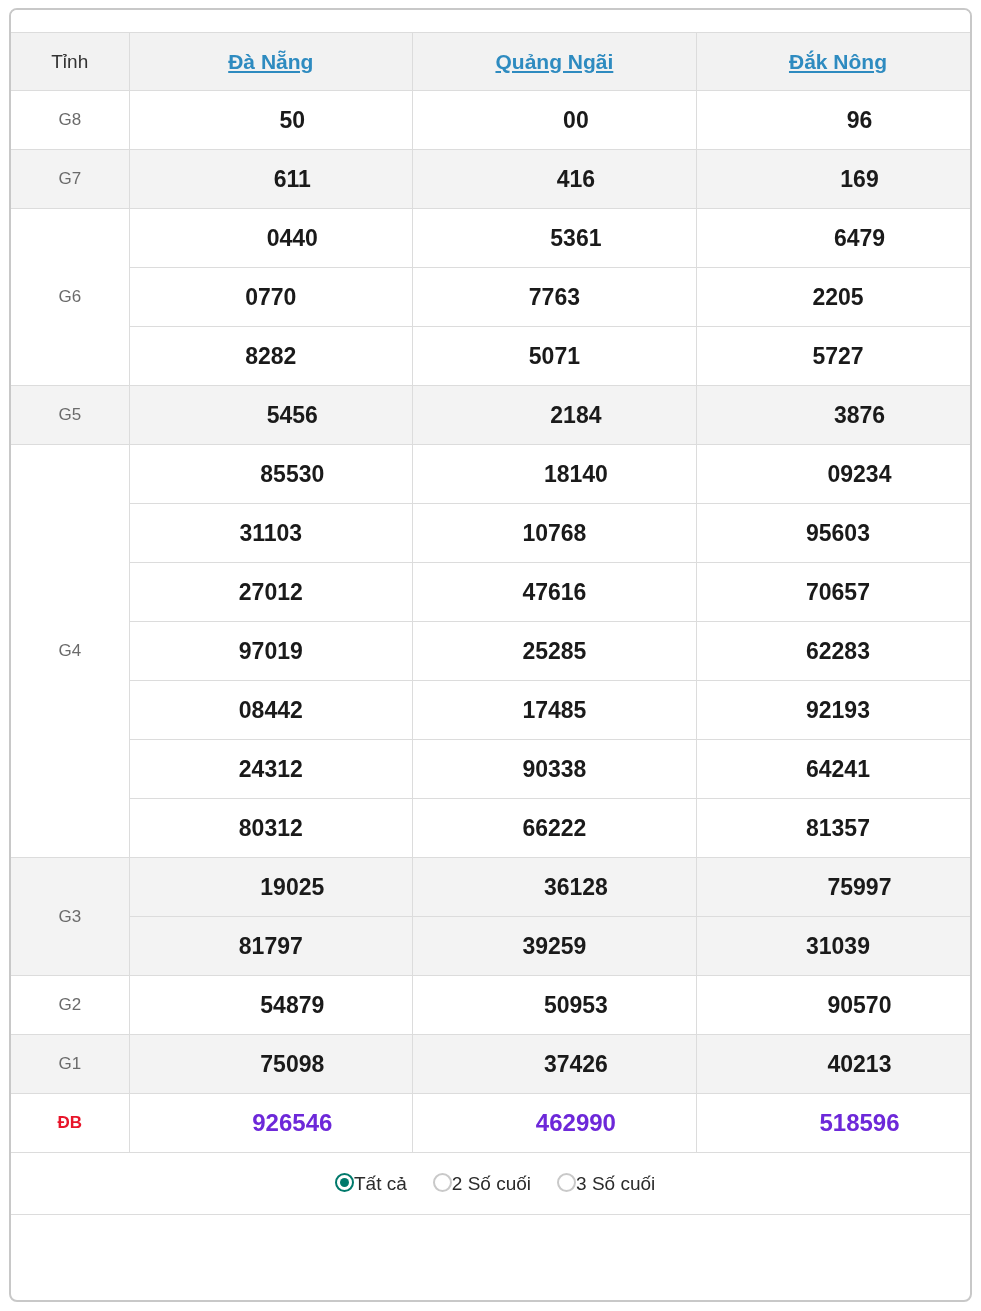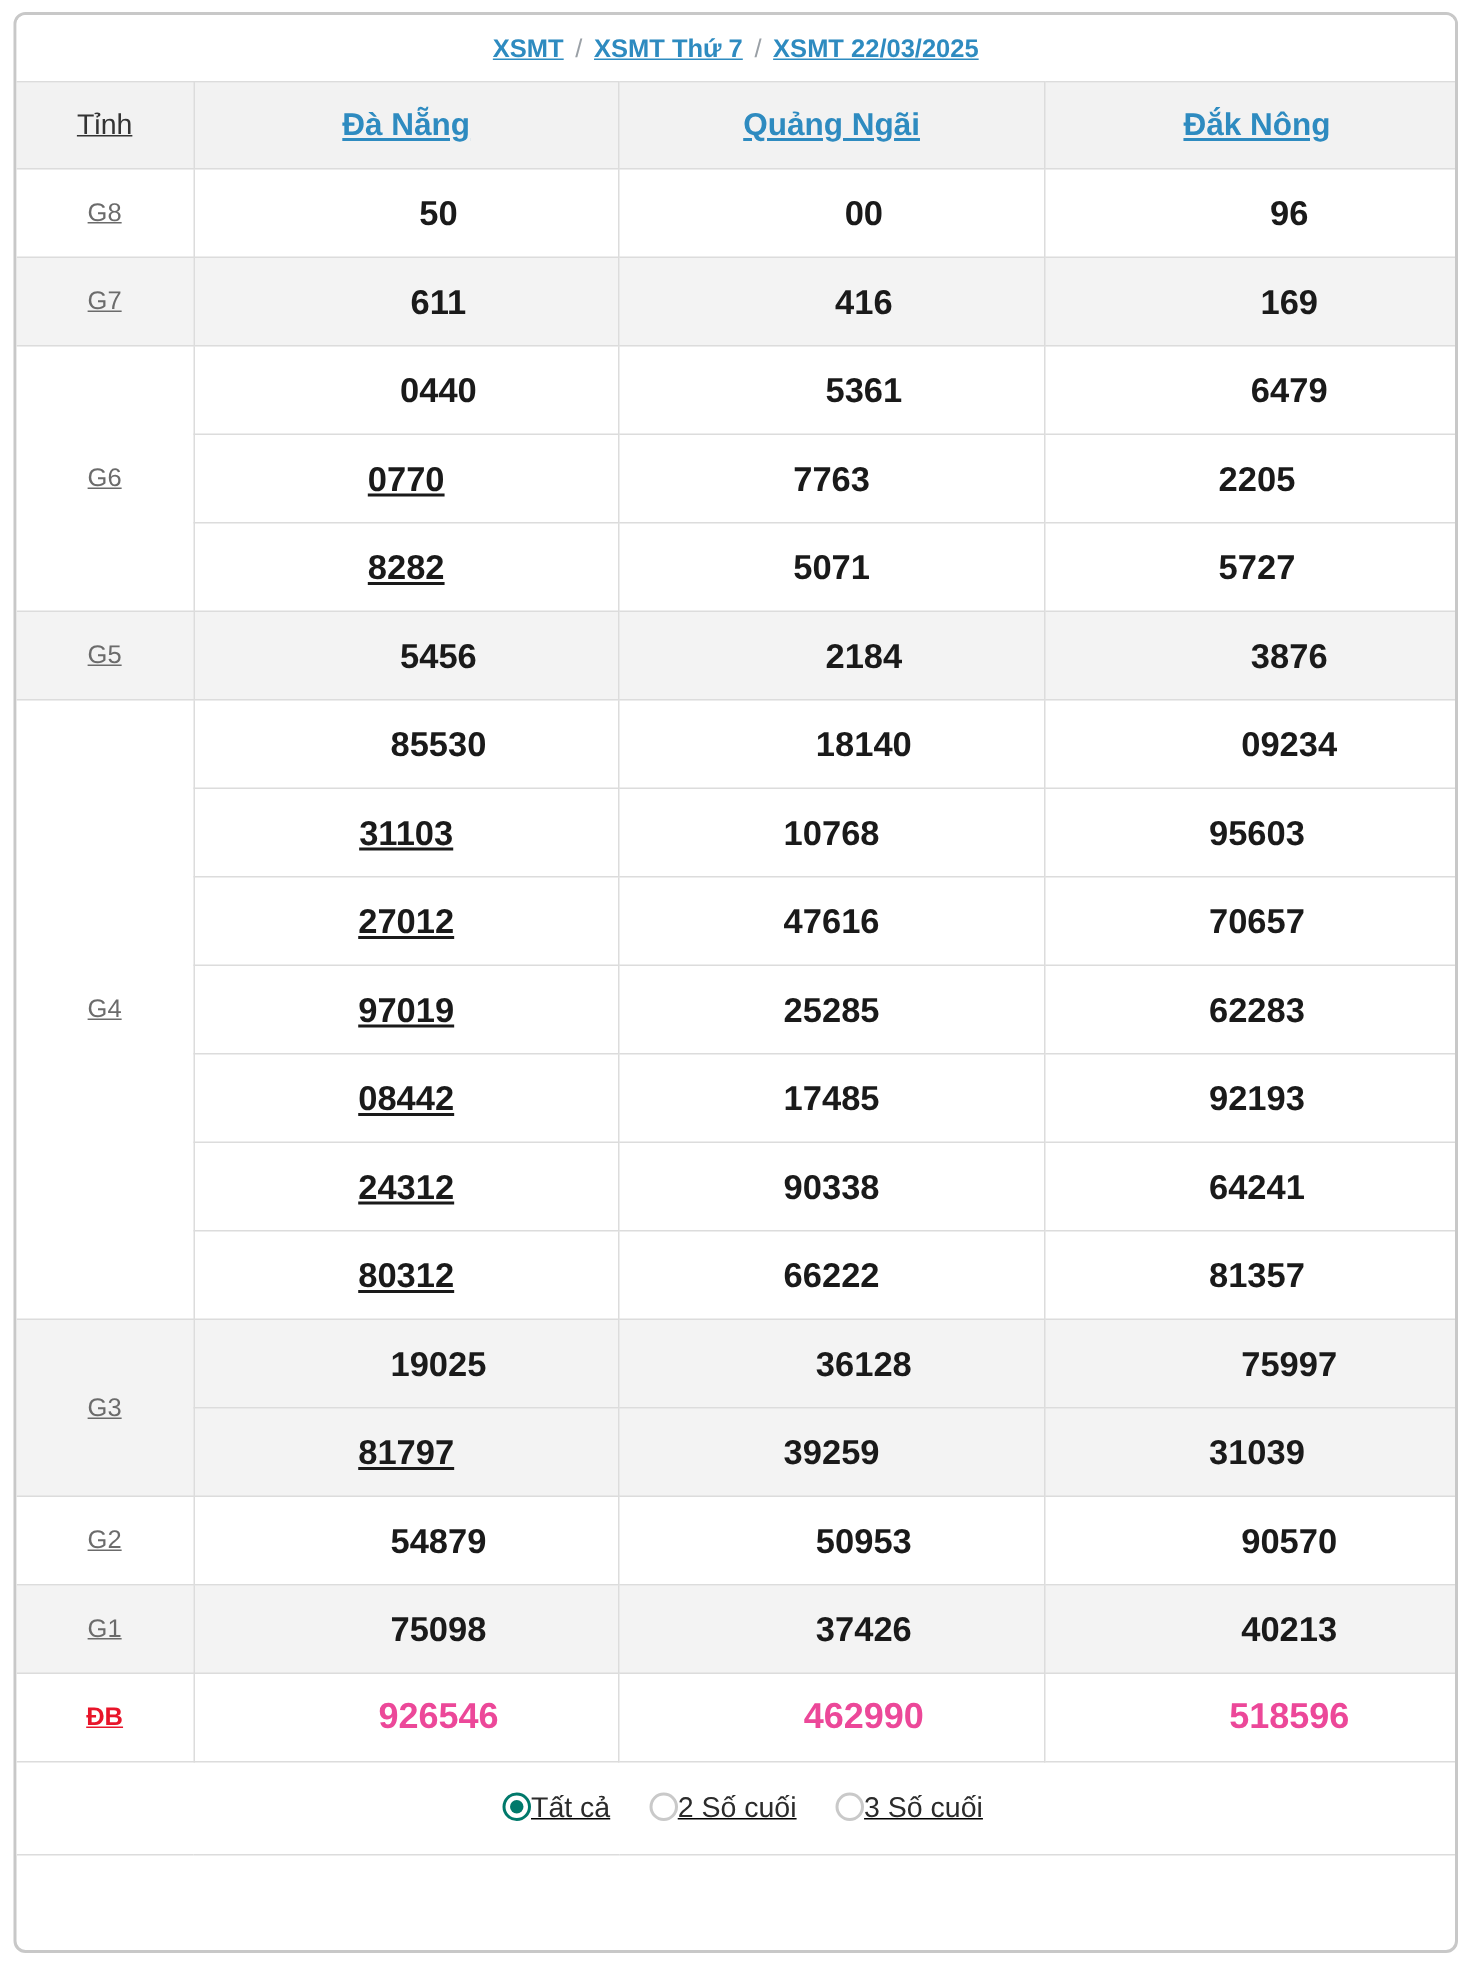--- a/index.html
+++ b/index.html
@@ -69,21 +69,20 @@
   table.xsmt col.c-prov { width: 283.6px; }
 
   table.xsmt th, table.xsmt td {
     border: 1px solid #dcdcdc;
     border-left: none;
     text-align: center;
     vertical-align: middle;
   }
   table.xsmt th:first-child, table.xsmt td:first-child {
     border-left: none;
-    text-decoration: underline;
   }
   table.xsmt tr > *:first-child { border-left: none; }
 
   thead th {
     background: #f2f2f2;
     height: 58px;
     font-size: 21px;
     font-weight: 700;
     border-top: 1px solid #dcdcdc;
     border-bottom: 1px solid #dcdcdc;
@@ -104,21 +103,21 @@
     font-weight: 700;
     font-size: 17px;
   }
   td.num {
     font-size: 23px;
     font-weight: 700;
     color: #1a1a1a;
     height: 59px;
   }
   td.num.db-num {
-    color: #ec4899;
+    color: #6d28d9;
     font-size: 24px;
   }
 
   tr.stripe > td { background: #f3f3f3; }
   tr.plain  > td { background: #ffffff; }
 
   
   tr.sub > td.num { border-top: 1px solid #15803d; }
   tr.grp-first > td.num { border-top: 1px solid #dcdcdc; padding-left: 44px; }
 
@@ -169,27 +168,20 @@
     border-radius: 50%;
     background: #00796b;
   }
 </style>
 </head>
 <body>
 
 <div class="page-frame">
 
   <div class="result-header">
-    <div class="breadcrumb">
-      <a href="#">XSMT</a>
-      <span class="sep">/</span>
-      <a href="#">XSMT Thứ 7</a>
-      <span class="sep">/</span>
-      <a href="#">XSMT 22/03/2025</a>
-    </div>
   </div>
 
   <table class="xsmt">
     <colgroup>
       <col class="c-tinh">
       <col class="c-prov">
       <col class="c-prov">
       <col class="c-prov">
     </colgroup>
     <thead>

